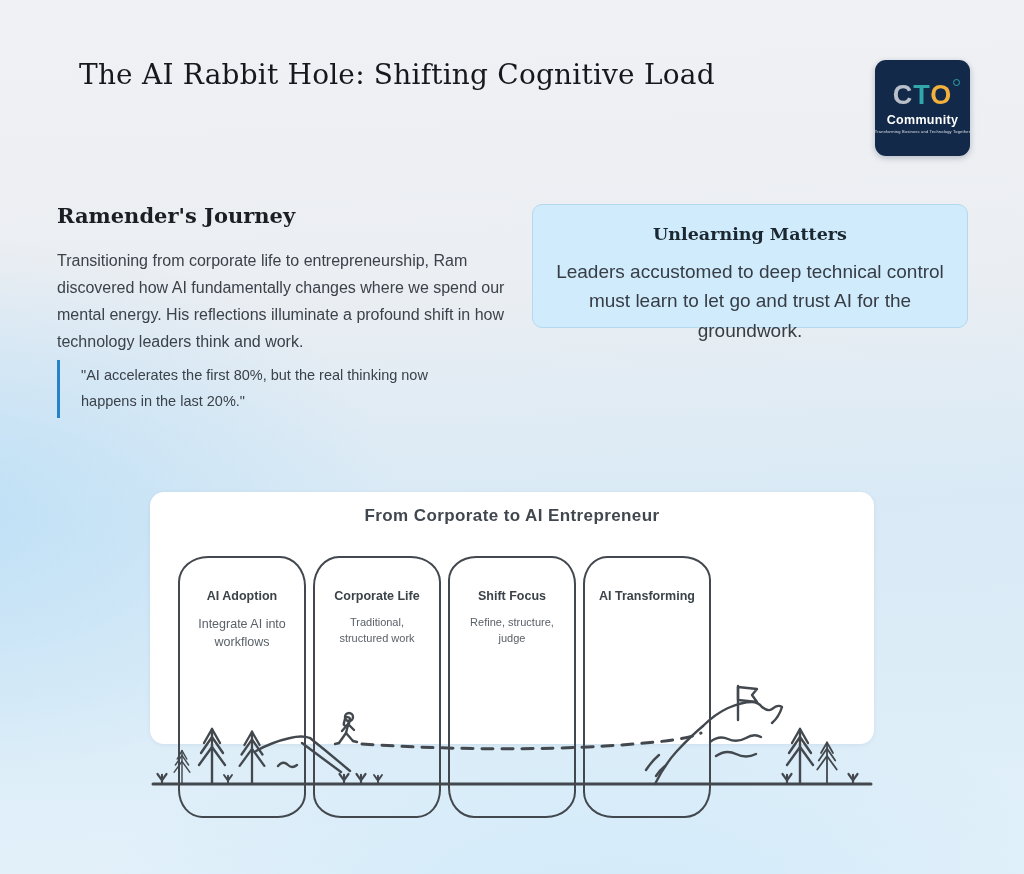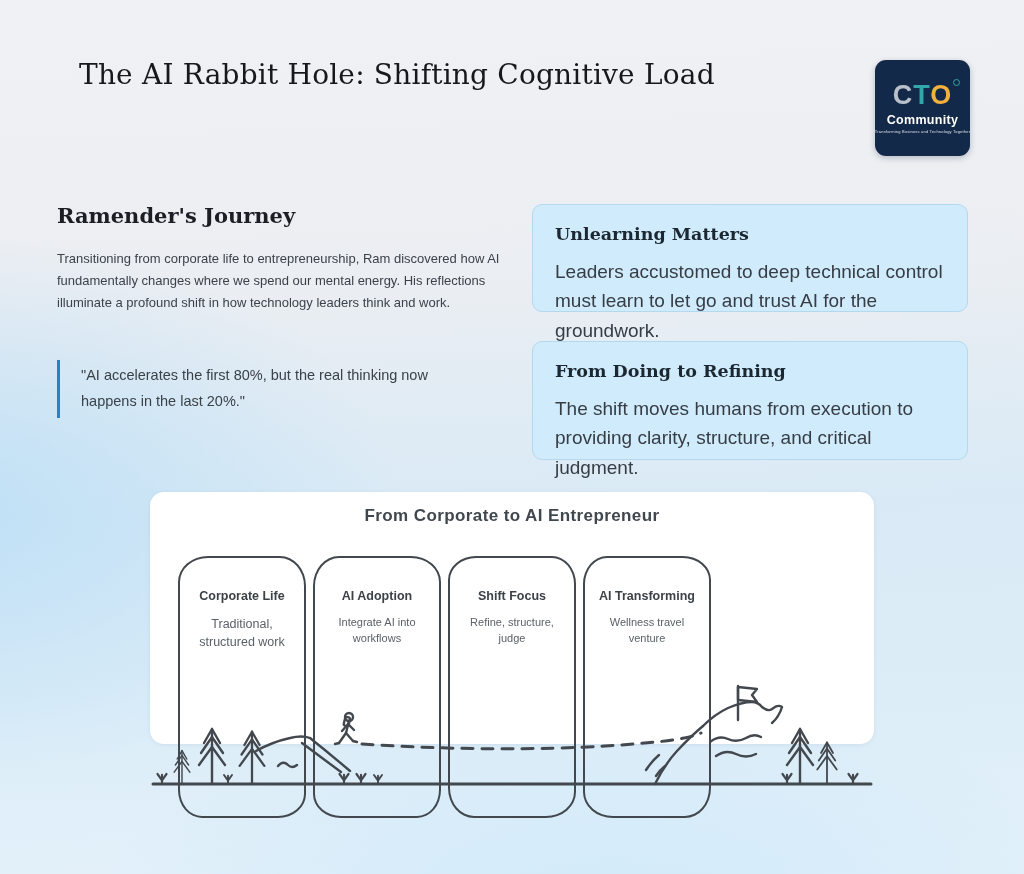--- a/index.html
+++ b/index.html
@@ -37,35 +37,35 @@
   .logo-tagline { color:rgba(255,255,255,0.85); font-size:4px; margin-top:2px; white-space:nowrap; letter-spacing:0.2px; }
 
   
   .journey-heading {
     position:absolute; left:57px; top:203px;
     font-family:"DejaVu Serif","Liberation Serif",serif;
     font-weight:700; font-size:21px; color:#1b1f25;
   }
   .journey-body {
     position:absolute; left:57px; top:248px; width:462px;
-    font-size:13px; line-height:1.68; color:#3c424a;
+    font-size:16px; line-height:1.68; color:#3c424a;
   }
   .journey-quote {
     position:absolute; left:57px; top:360px; width:430px;
     border-left:3px solid #2583cb; padding:3px 0 3px 21px;
     font-size:14.5px; line-height:1.78; color:#3a4149;
   }
 
   
   .card {
     position:absolute; left:532px; width:436px;
     background:#d0ebfb; border:1px solid #b4d9ee; border-radius:10px;
     padding:19px 22px;
   }
-  .card-1 { top:204px; height:108px; }
+  .card-1 { top:204px; height:124px;text-align:center; }
   .card-2 { top:341px; height:119px; }
   .card-title {
     font-family:"DejaVu Serif","Liberation Serif",serif;
     font-weight:700; font-size:17.5px; color:#1c2831; margin-bottom:13px;
   }
   .card-body { font-size:19px; line-height:1.55; color:#363d45; }
 
   
   .diagram-card {
     position:absolute; left:150px; top:492px; width:724px; height:252px;
@@ -115,44 +115,39 @@
 
   <h2 class="journey-heading">Ramender's Journey</h2>
   <p class="journey-body">Transitioning from corporate life to entrepreneurship, Ram discovered how AI fundamentally changes where we spend our mental energy. His reflections illuminate a profound shift in how technology leaders think and work.</p>
   <blockquote class="journey-quote">"AI accelerates the first 80%, but the real thinking now happens in the last 20%."</blockquote>
 
   <div class="card card-1">
     <h3 class="card-title">Unlearning Matters</h3>
     <p class="card-body">Leaders accustomed to deep technical control must learn to let go and trust AI for the groundwork.</p>
   </div>
 
-  <div class="card card-2">
-    <h3 class="card-title">From Doing to Refining</h3>
-    <p class="card-body">The shift moves humans from execution to providing clarity, structure, and critical judgment.</p>
-  </div>
 
   <div class="diagram-card">
     <div class="diagram-title">From Corporate to AI Entrepreneur</div>
 
     <div class="panels">
       <div class="panel">
+        <div class="ptitle">AI Adoption</div>
+        <div class="psub">Integrate AI into workflows</div>
+      </div>
+      <div class="panel">
         <div class="ptitle">Corporate Life</div>
         <div class="psub">Traditional, structured work</div>
       </div>
       <div class="panel">
-        <div class="ptitle">AI Adoption</div>
-        <div class="psub">Integrate AI into workflows</div>
-      </div>
-      <div class="panel">
         <div class="ptitle">Shift Focus</div>
         <div class="psub">Refine, structure, judge</div>
       </div>
       <div class="panel">
         <div class="ptitle">AI Transforming</div>
-        <div class="psub">Wellness travel venture</div>
       </div>
     </div>
 
     <svg class="scenery" viewBox="0 0 724 178" xmlns="http://www.w3.org/2000/svg">
       <defs>
         <g id="pine">
           <path d="M0,0 V-54"></path>
           <path d="M0,-54 L-8,-40 M0,-54 L8,-40"></path>
           <path d="M0,-46 L-11,-30 M0,-46 L11,-30"></path>
           <path d="M0,-36 L-13,-18 M0,-36 L13,-18"></path>

